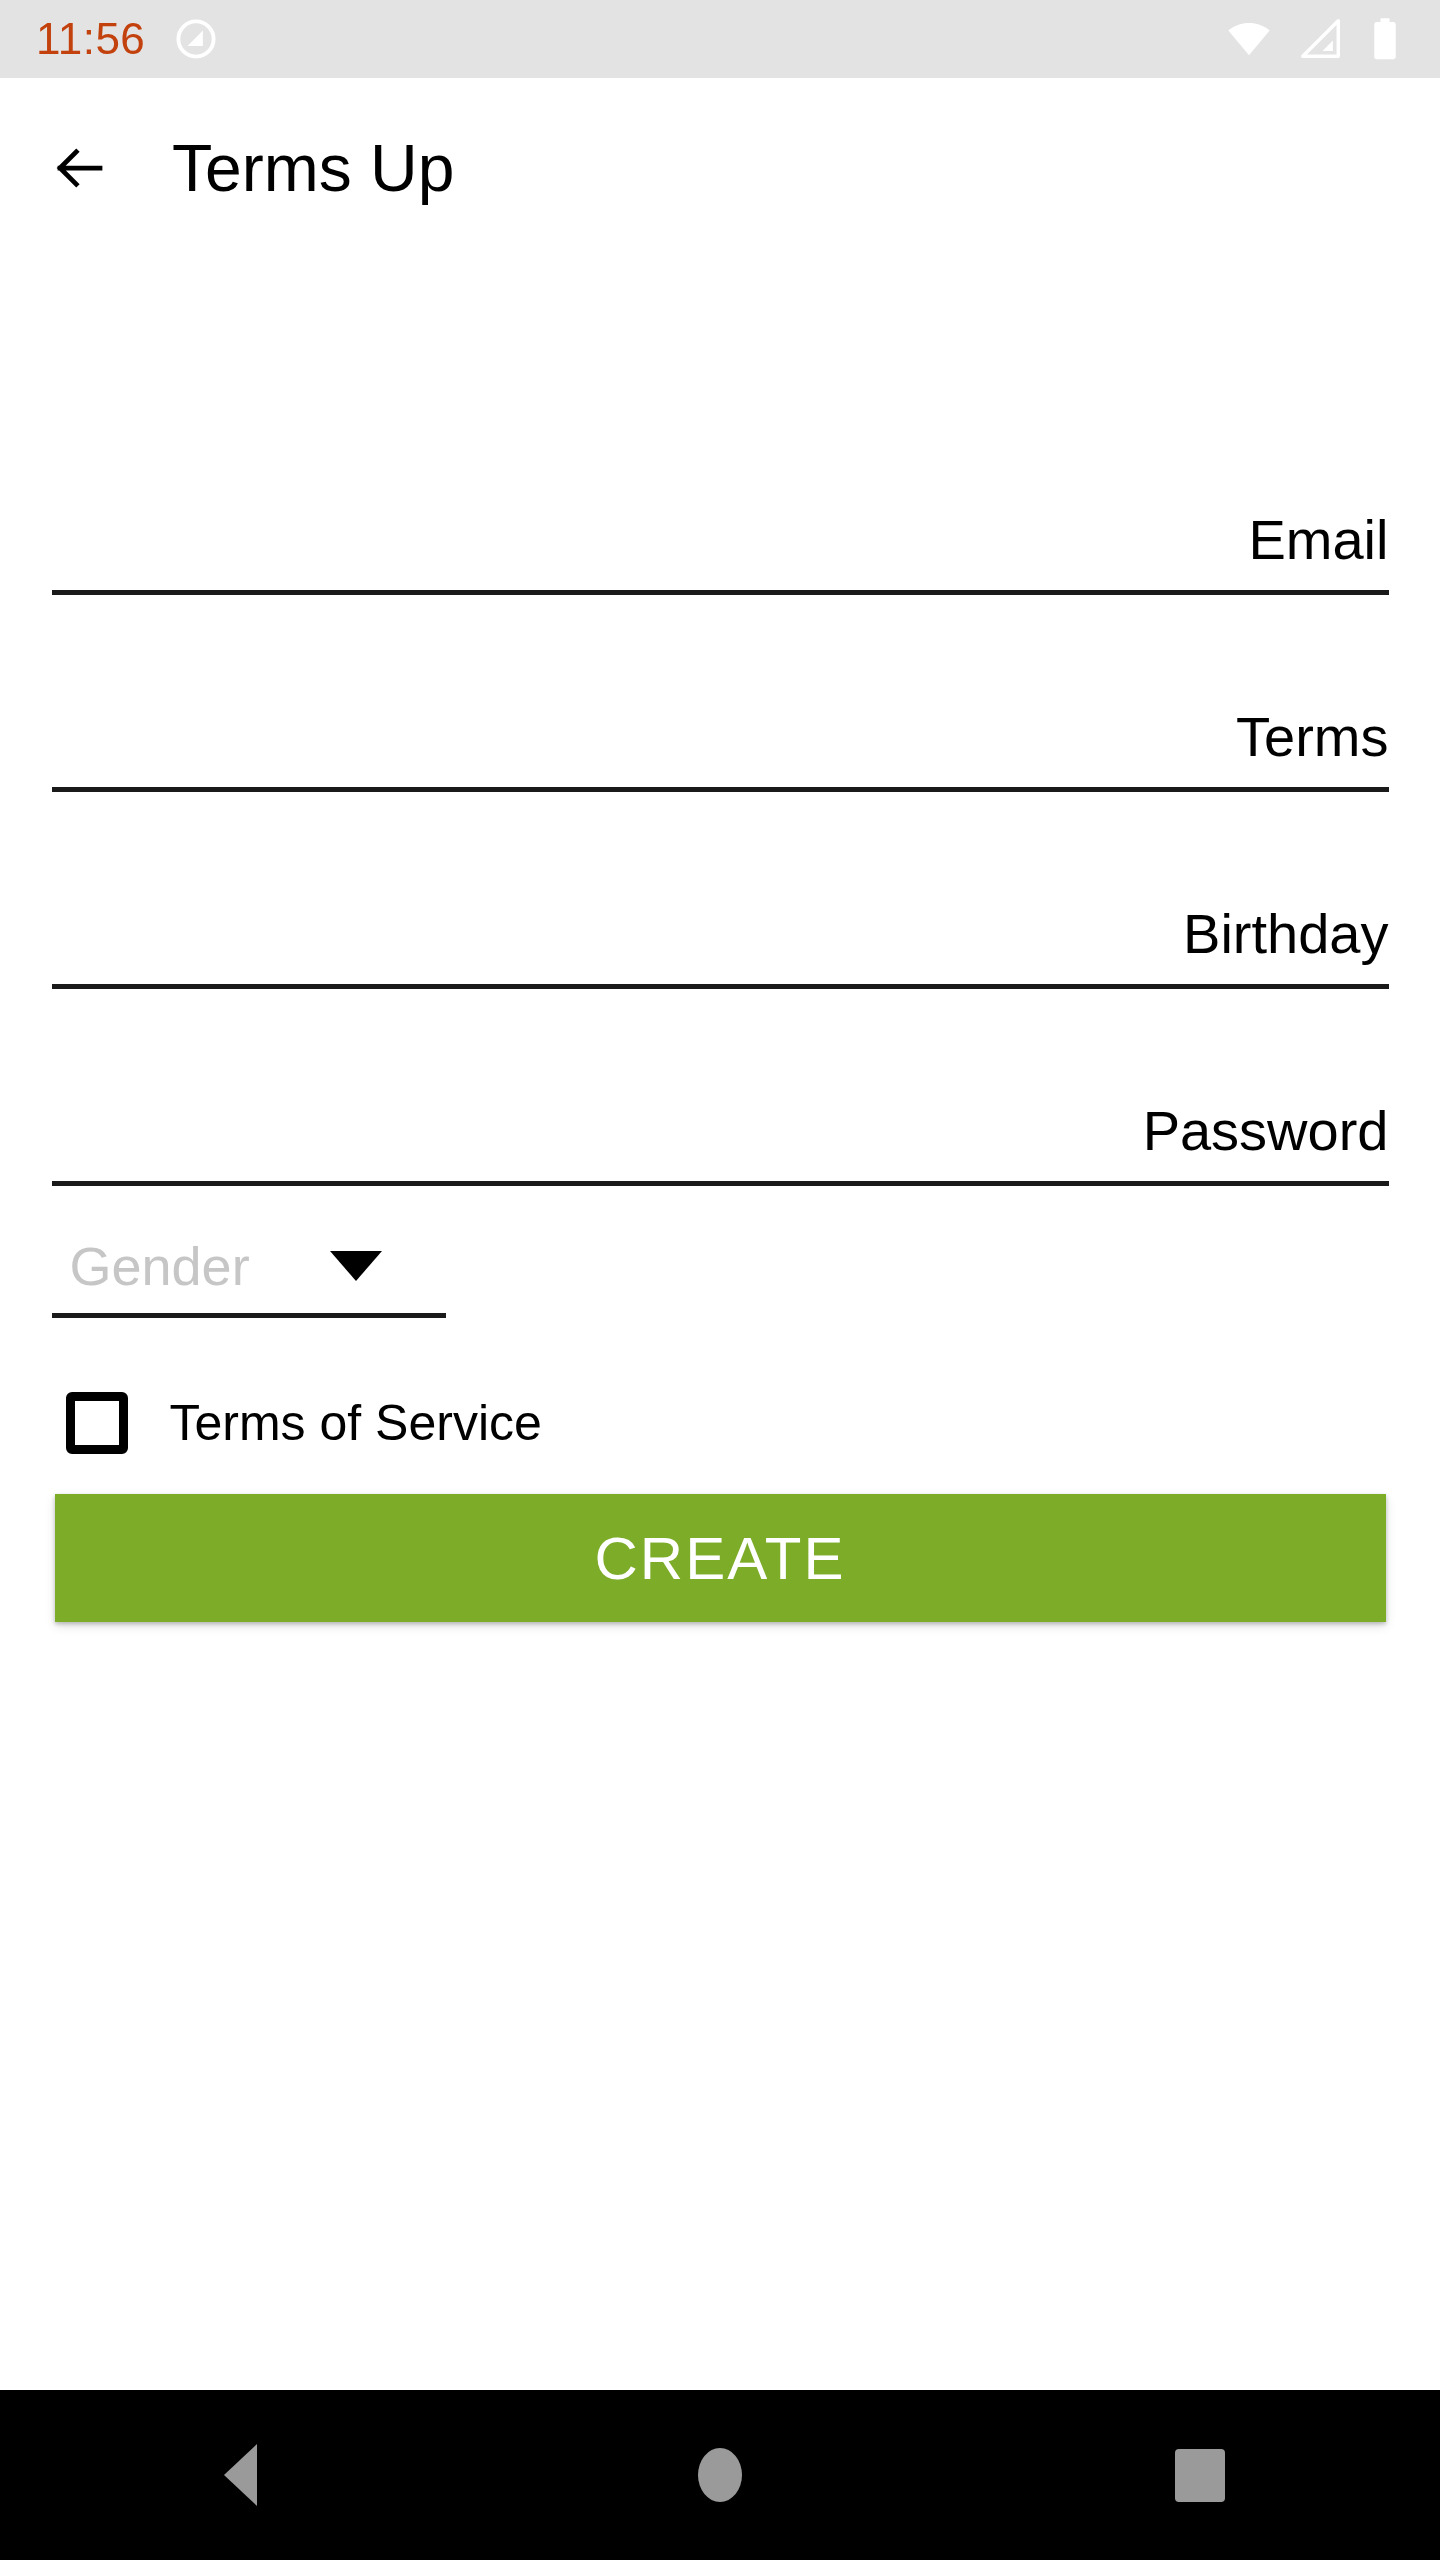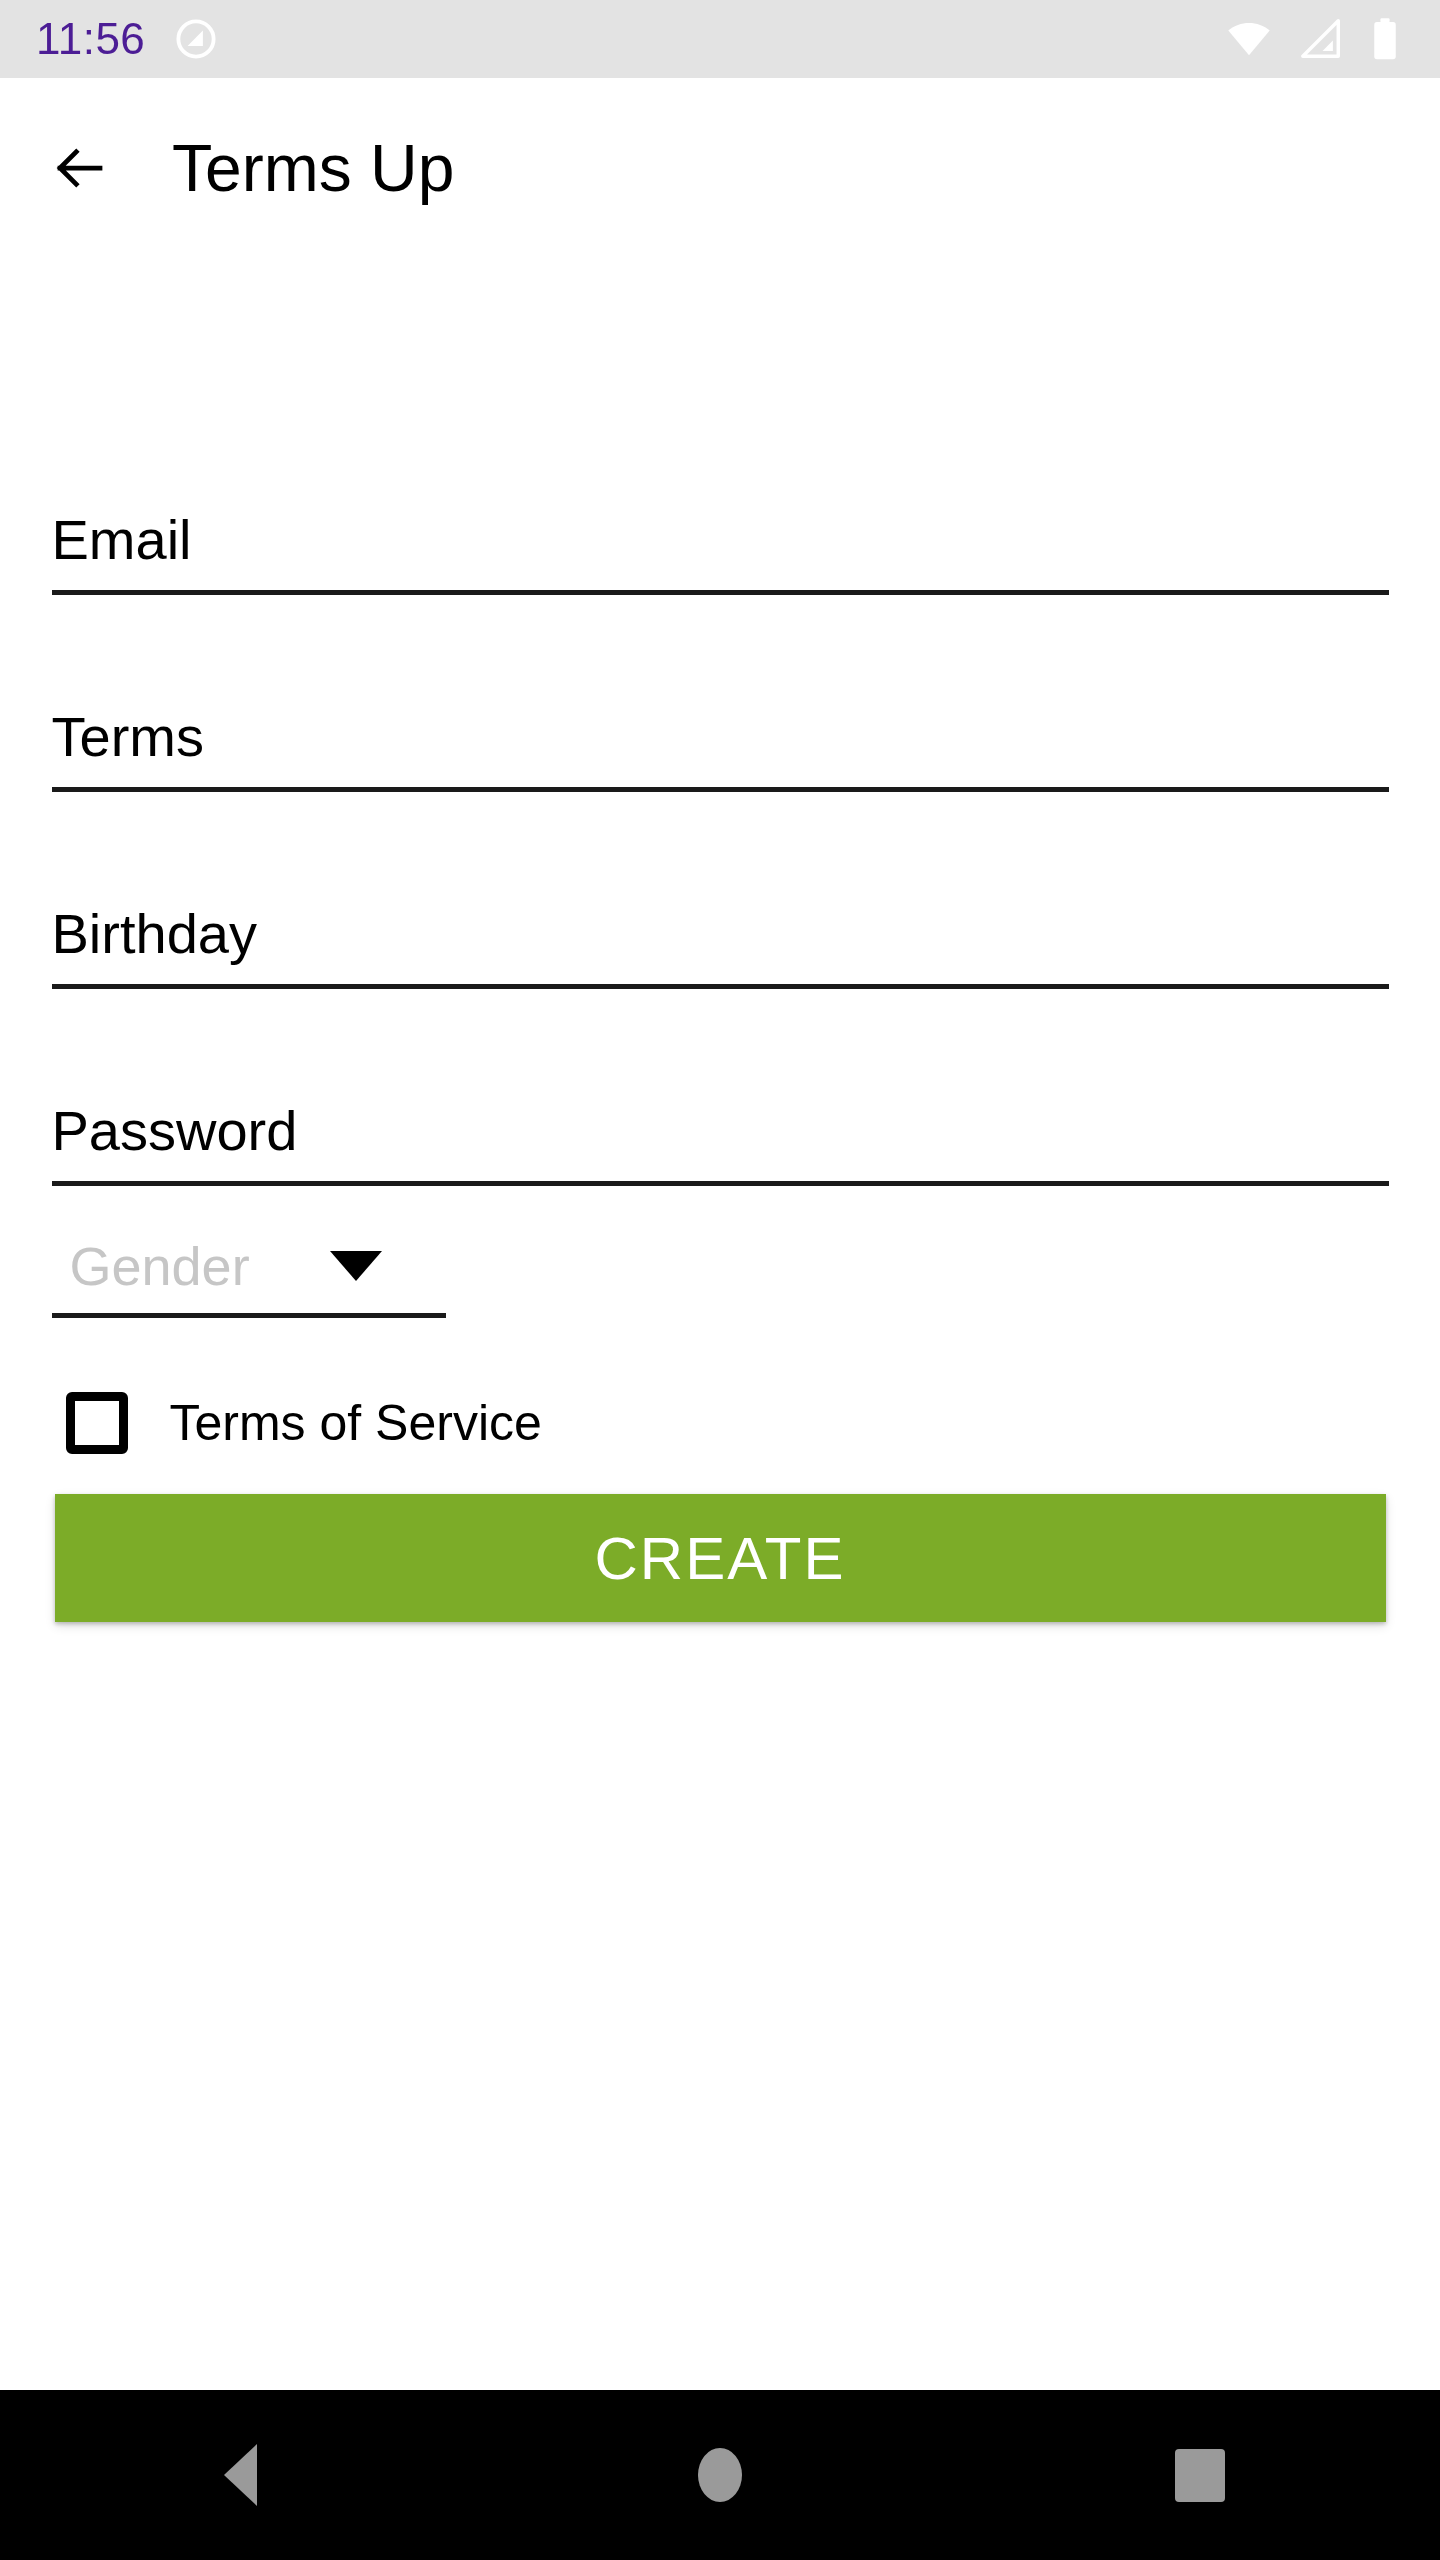--- a/index.html
+++ b/index.html
@@ -12,21 +12,21 @@
   .screen { position:relative; width:1440px; height:2560px; background:#ffffff; }
 
   
   .status-bar {
     position:absolute; left:0; top:0; width:1440px; height:78px;
     background:#e3e3e3;
     display:flex; align-items:center;
   }
   .status-clock {
     margin-left:36px;
-    color:#4c1d95; font-size:44px; line-height:1;
+    color:#c2410c; font-size:44px; line-height:1;
     letter-spacing:0.5px;
   }
   .status-left-icons { display:flex; align-items:center; margin-left:28px; }
   .dnd-icon { width:46px; height:46px; }
   .status-spacer { flex:1 1 auto; }
   .status-right-icons {
     display:flex; align-items:center; gap:26px; margin-right:40px;
   }
   .wifi-icon { width:46px; height:46px; }
   .signal-icon { width:46px; height:46px; }
@@ -57,20 +57,21 @@
     position:relative;
     margin:0 auto;
     width:1337px;          
     height:197px;
     display:flex; flex-direction:column; justify-content:flex-end;
   }
   .field-label {
     font-size:56px; color:#000000; line-height:1;
     padding-bottom:22px;
     white-space:nowrap;
+    text-align:right;
   }
   .field-underline {
     width:100%; height:5px; background:#1a1a1a;
   }
   .field.first { margin-top:140px; }
 
   
   .select-field {
     position:relative; margin:22px auto 0 auto;
     width:1337px; height:140px;

